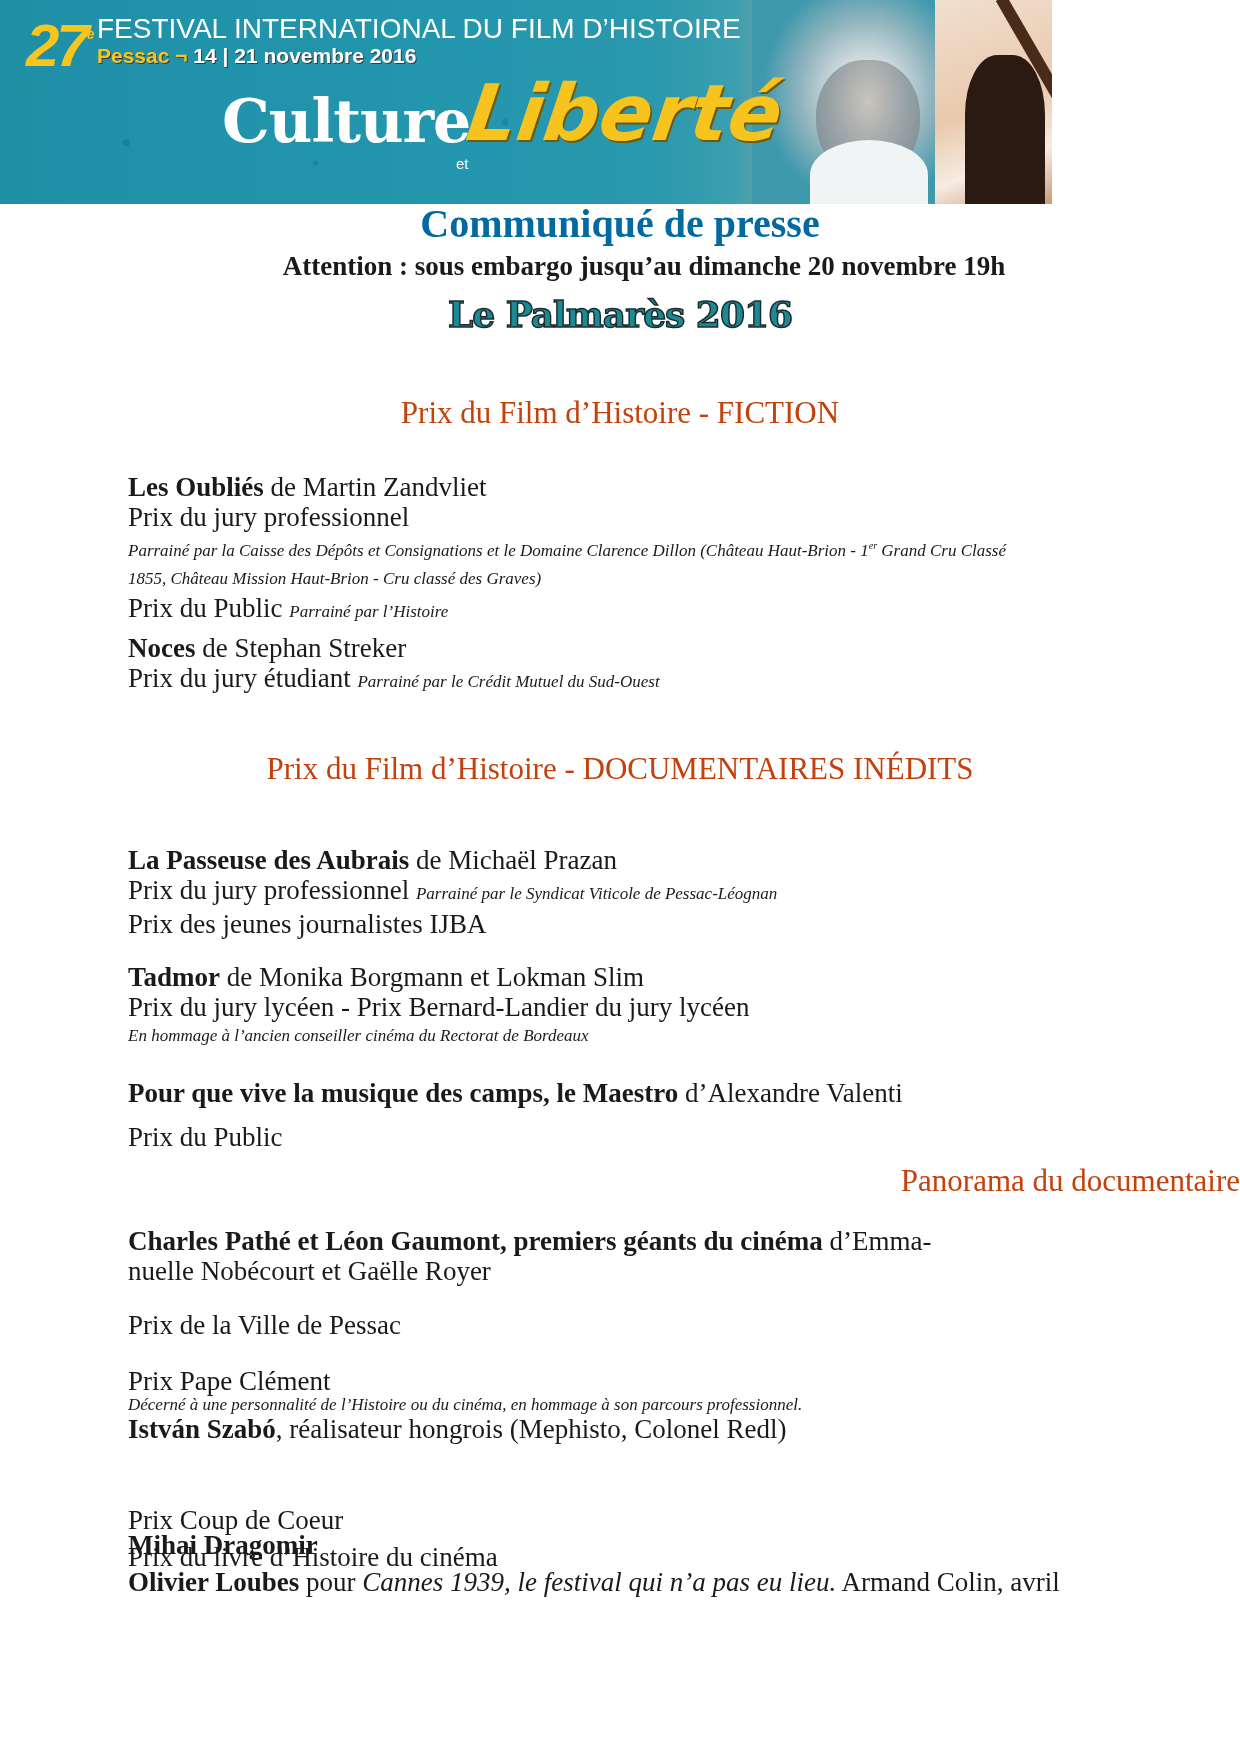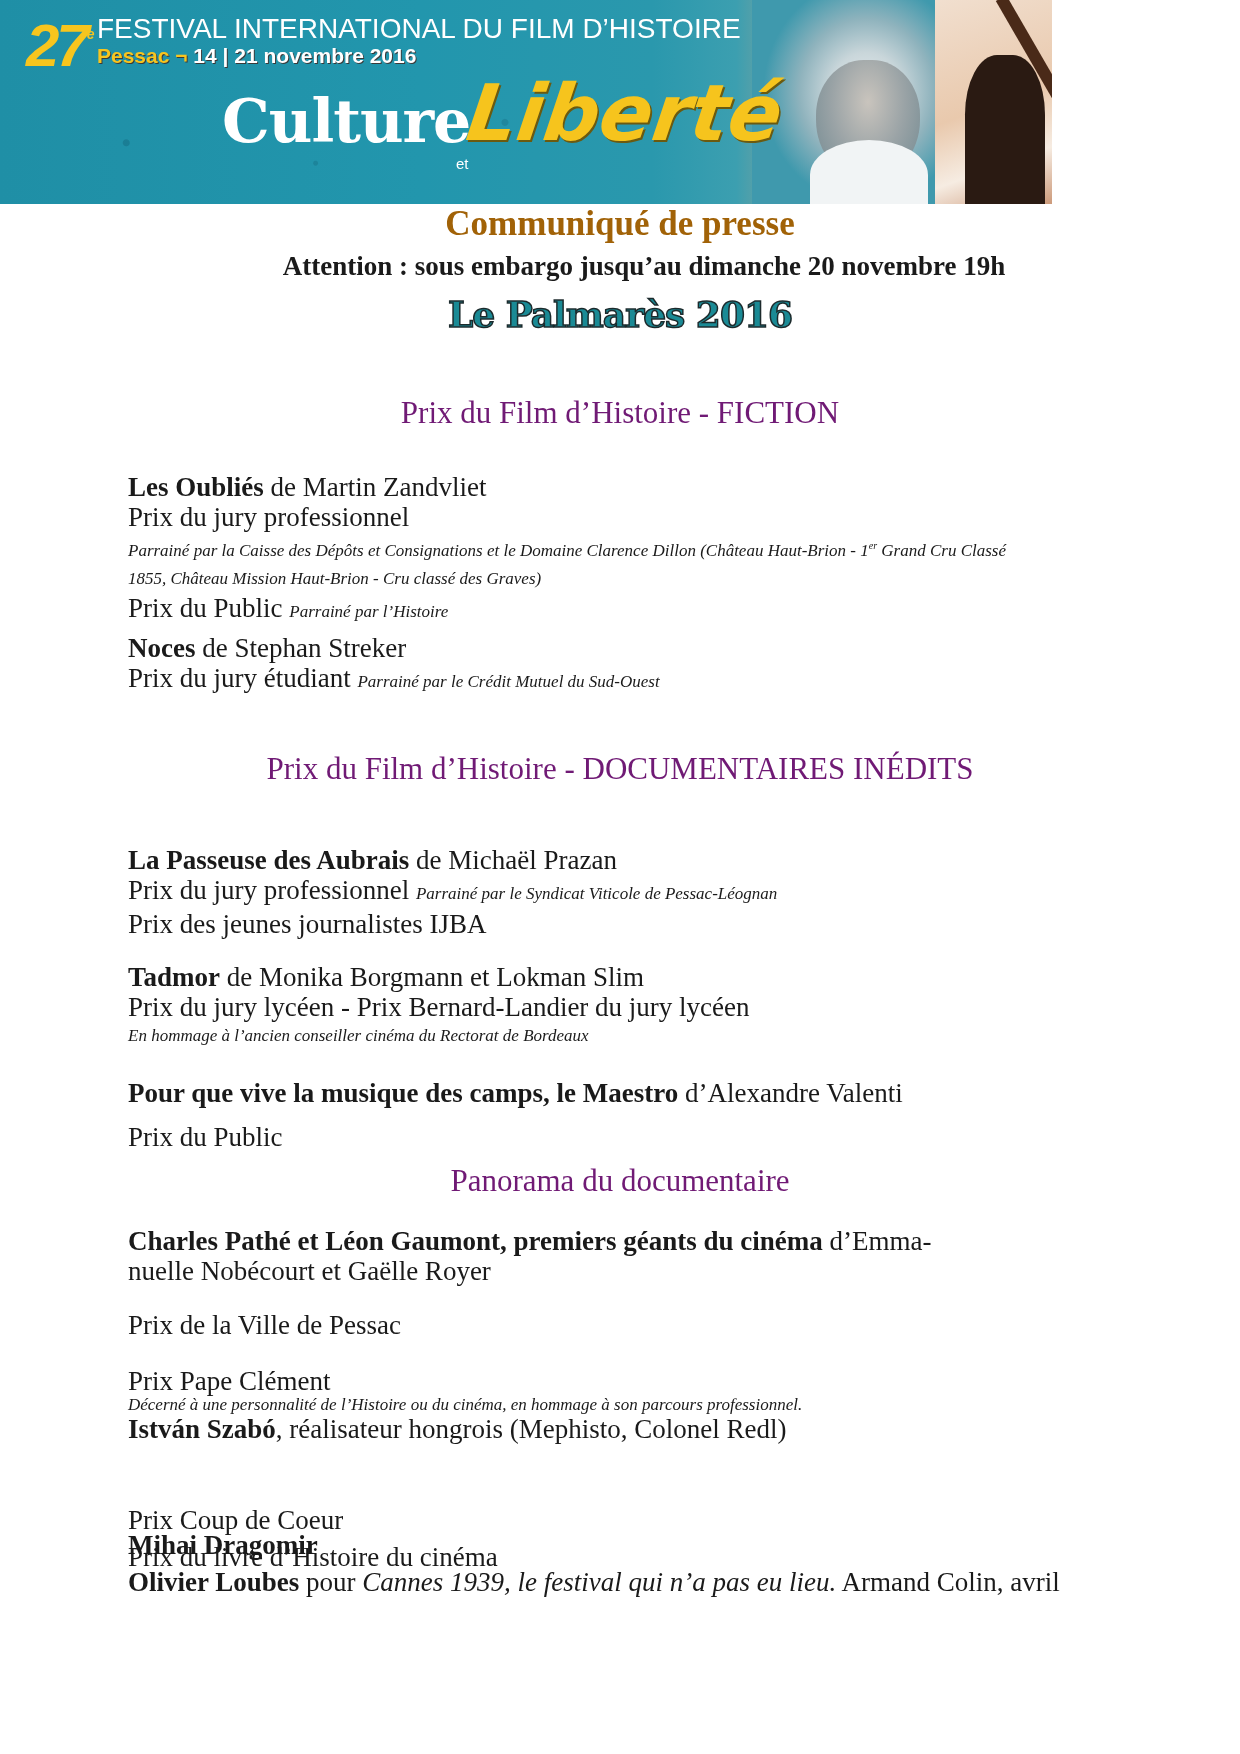--- a/index.html
+++ b/index.html
@@ -35,30 +35,30 @@
                     background: radial-gradient(ellipse at 50% 35%, #c9c4bd 0%, #9aa3a6 50%, #6f8890 100%); }
   .portrait .beard { position: absolute; left: 58px; top: 140px; width: 118px; height: 70px; border-radius: 50% 50% 10% 10%;
                      background: #f1f4f5; }
   .scene { position: absolute; left: 935px; top: 0; width: 305px; height: 204px;
            background: linear-gradient(160deg, #f1dfcf 0%, #e9c9ad 40%, #f6ece2 60%, #c89270 80%, #6d3b22 100%); }
   .scene .fig { position: absolute; left: 30px; top: 55px; width: 80px; height: 149px; border-radius: 40% 40% 0 0; background: #2a1a12; }
   .scene .pole { position: absolute; left: 90px; top: -10px; width: 12px; height: 120px; background: #4a2a18; transform: rotate(-30deg); }
 
   
   .h-press { position: absolute; left: 0; width: 1240px; top: 203px; text-align: center;
-             font-family: "Liberation Serif", serif; font-weight: 700; font-size: 35px; line-height: 42px; color: #a16207; }
+             font-family: "Liberation Serif", serif; font-weight: 700; font-size: 40px; line-height: 42px; color: #0369a1; }
   .h-embargo { position: absolute; left: 0; width: 1240px; top: 249px; text-align: center;
                font-family: "Liberation Serif", serif; font-weight: 700; font-size: 27px; line-height: 34px; color: #1a1a1a; padding-left: 24px; }
   .h-palmares { position: absolute; left: 0; width: 1240px; top: 289px; text-align: center;
                 font-family: "DejaVu Serif", serif; font-weight: 700; font-size: 36px; line-height: 50px; color: #1a8a95;
                 -webkit-text-stroke: 1.5px #1c2a2c; letter-spacing: -1px; }
 
   
   .sec-title { position: absolute; left: 0; width: 1240px; text-align: center; font-family: "Liberation Serif", serif;
-               font-size: 31px; line-height: 38px; color: #701a75; }
+               font-size: 31px; line-height: 38px; color: #c2410c; }
   .blk { position: absolute; left: 128px; width: 1000px; font-family: "Liberation Serif", serif; color: #1a1a1a; }
   .ln { font-size: 27px; line-height: 30px; white-space: nowrap; }
   .ln b { font-weight: 700; }
   .ln i { font-style: italic; }
   .sm { font-size: 17px; line-height: 28px; font-style: italic; white-space: nowrap; }
   .smi { font-size: 17px; font-style: italic; }
 </style>
 </head>
 <body>
 
@@ -117,21 +117,21 @@
   <div class="ln"><b>Tadmor</b><span> de Monika Borgmann et Lokman Slim</span></div>
   <div class="ln">Prix du jury lycéen - Prix Bernard-Landier du jury lycéen</div>
   <div class="sm">En hommage à l’ancien conseiller cinéma du Rectorat de Bordeaux</div>
 </div>
 
 <div class="blk" style="top:1078px;">
   <div class="ln"><b>Pour que vive la musique des camps, le Maestro</b><span> d’Alexandre Valenti</span></div>
   <div class="ln" style="margin-top:14px;">Prix du Public</div>
 </div>
 
-<div class="sec-title" style="top:1162px;">Panorama du documentaire</div>
+<div class="sec-title" style="top:1162px;text-align:right;">Panorama du documentaire</div>
 
 <div class="blk" style="top:1226px;">
   <div class="ln"><b>Charles Pathé et Léon Gaumont, premiers géants du cinéma</b><span> d’Emma-</span></div>
   <div class="ln">nuelle Nobécourt et Gaëlle Royer</div>
   <div class="ln" style="margin-top:24px;">Prix de la Ville de Pessac</div>
 </div>
 
 <div class="blk" style="top:1366px;">
   <div class="ln">Prix Pape Clément</div>
   <div class="smi" style="line-height:18px; white-space:nowrap;">Décerné à une personnalité de l’Histoire ou du cinéma, en hommage à son parcours professionnel.</div>

